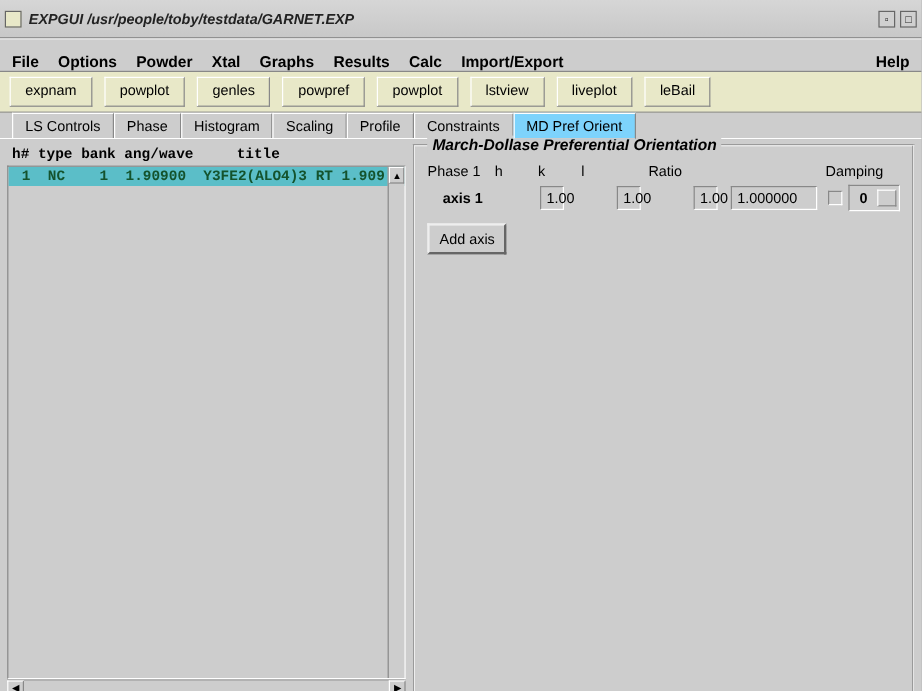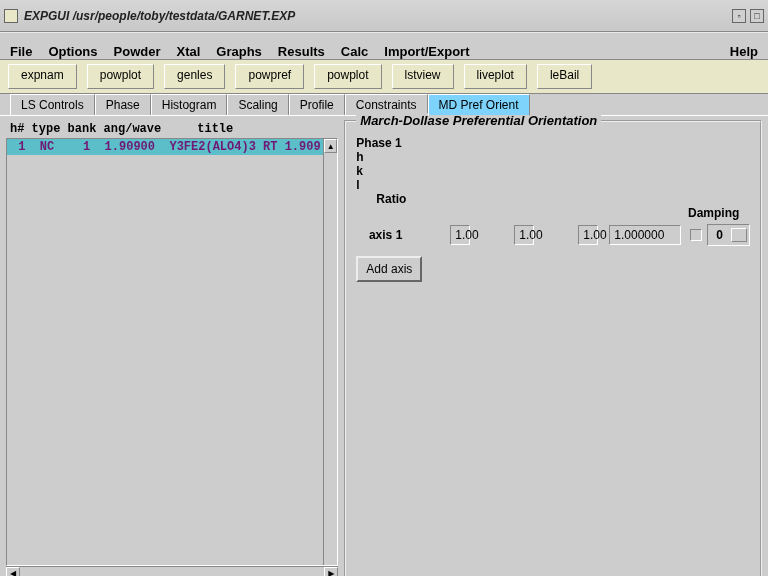--- a/index.html
+++ b/index.html
@@ -123,21 +123,21 @@
     position: relative;
     overflow: hidden;
   }
   .list-row {
     font-family: "Courier New", monospace;
     font-weight: bold;
     font-size: 12px;
     padding: 1px 4px;
     white-space: pre;
   }
-  .list-row.selected { background: #5bbec8; color: #701a75; font-family: Liberation Mono, monospace; }
+  .list-row.selected { background: #5bbec8; color: #14532d; font-family: Liberation Mono, monospace; }
   .vscroll {
     position: absolute; right: 0; top: 0; bottom: 0;
     width: 14px;
     background: #cdcdcd;
     border-left: 1px solid #888;
   }
   .vscroll .arrow {
     height: 14px;
     border-top: 1px solid #fff;
     border-left: 1px solid #fff;
@@ -178,24 +178,23 @@
     top: -9px;
     left: 10px;
     background: #cdcdcd;
     padding: 0 4px;
     font-style: italic;
     font-weight: bold;
     font-size: 13px;
   }
   .field-labels {
     display: flex;
-    font-weight: bold;
+    font-weight: normal;
     font-size: 12px;
     padding-bottom: 4px;
-    flex-direction: column;
   }
   .field-row {
     display: flex;
     align-items: center;
     gap: 5px;
     margin-bottom: 10px;
   }
   .cell-phase { width: 56px; }
   .cell-h { width: 36px; }
   .cell-k { width: 36px; }

